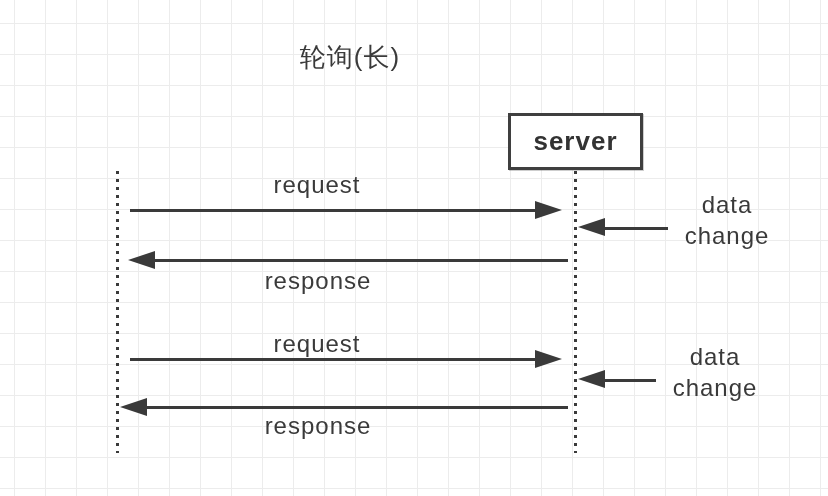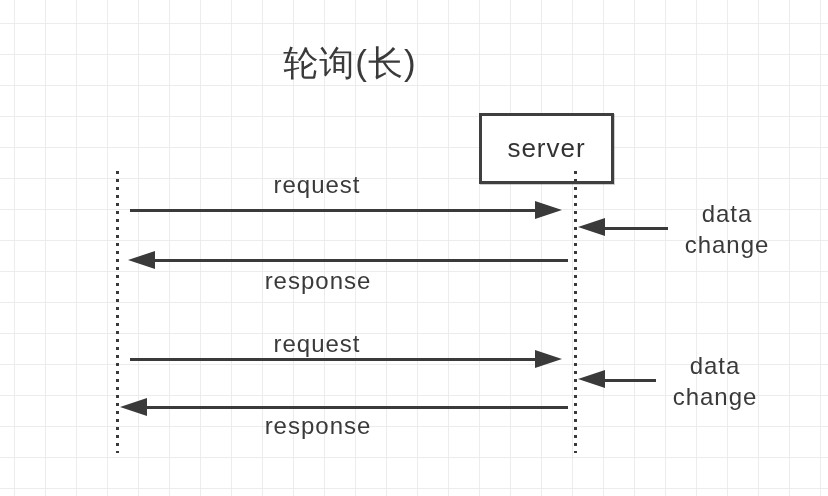--- a/index.html
+++ b/index.html
@@ -14,38 +14,38 @@
       linear-gradient(to right, #ececec 1px, transparent 1px),
       linear-gradient(to bottom, #ececec 1px, transparent 1px);
     background-size: 31px 31px;
     background-position: 14px 23px;
     color: #3a3a3a;
   }
   .abs { position: absolute; }
   .diagram-title {
     left: 250px; top: 40px; width: 200px;
     text-align: center;
-    font-size: 35px;
+    font-size: 26px;
     letter-spacing: 1px;
     color: #3a3a3a;
   }
   .actor-box {
     box-sizing: border-box;
     border: 3px solid #3f3f3f;
     background: #ffffff;
     display: flex;
     align-items: center;
     justify-content: center;
     font-size: 26px;
     color: #333333;
     letter-spacing: 1px;
     box-shadow: 1px 1px 0 rgba(60,60,60,0.25);
   }
   .actor-client { left: 48px; top: 113px; width: 140px; height: 57px; }
-  .actor-server { left: 479px; top: 113px; width: 135px; height: 71px; }
+  .actor-server { left: 508px; top: 113px; width: 135px; height: 57px; font-weight: bold; }
   .lifeline {
     width: 3px;
     background-image: repeating-linear-gradient(
       to bottom, #3a3a3a 0px, #3a3a3a 3px, transparent 3px, transparent 8px);
   }
   .lifeline-client { left: 116px; top: 171px; height: 282px; }
   .lifeline-server { left: 574px; top: 171px; height: 282px; }
 
   .arrow { height: 18px; }
   .arrow .shaft {
@@ -84,21 +84,21 @@
     text-align: center;
     color: #3a3a3a;
     letter-spacing: 1px;
     white-space: nowrap;
   }
   .label-request-1  { left: 217px; top: 171px; width: 200px; }
   .label-response-1 { left: 218px; top: 267px; width: 200px; }
   .label-request-2  { left: 217px; top: 330px; width: 200px; }
   .label-response-2 { left: 218px; top: 412px; width: 200px; }
   .label-hold       { left: 586px; top: 185px; width: 100px; }
-  .label-dc { line-height: 31px; white-space: normal; margin-top: 9px; }
+  .label-dc { line-height: 31px; white-space: normal; }
   .label-dc-1 { left: 657px; top: 189px; width: 140px; }
   .label-dc-2 { left: 645px; top: 341px; width: 140px; }
 
   .watermark {
     left: 610px; top: 462px; width: 210px;
     text-align: right;
     font-size: 19px;
     letter-spacing: 1px;
     color: #c6bfbc;
     text-shadow: 1px 1px 0 #ffffff, 2px 2px 1px rgba(255,255,255,0.9);

